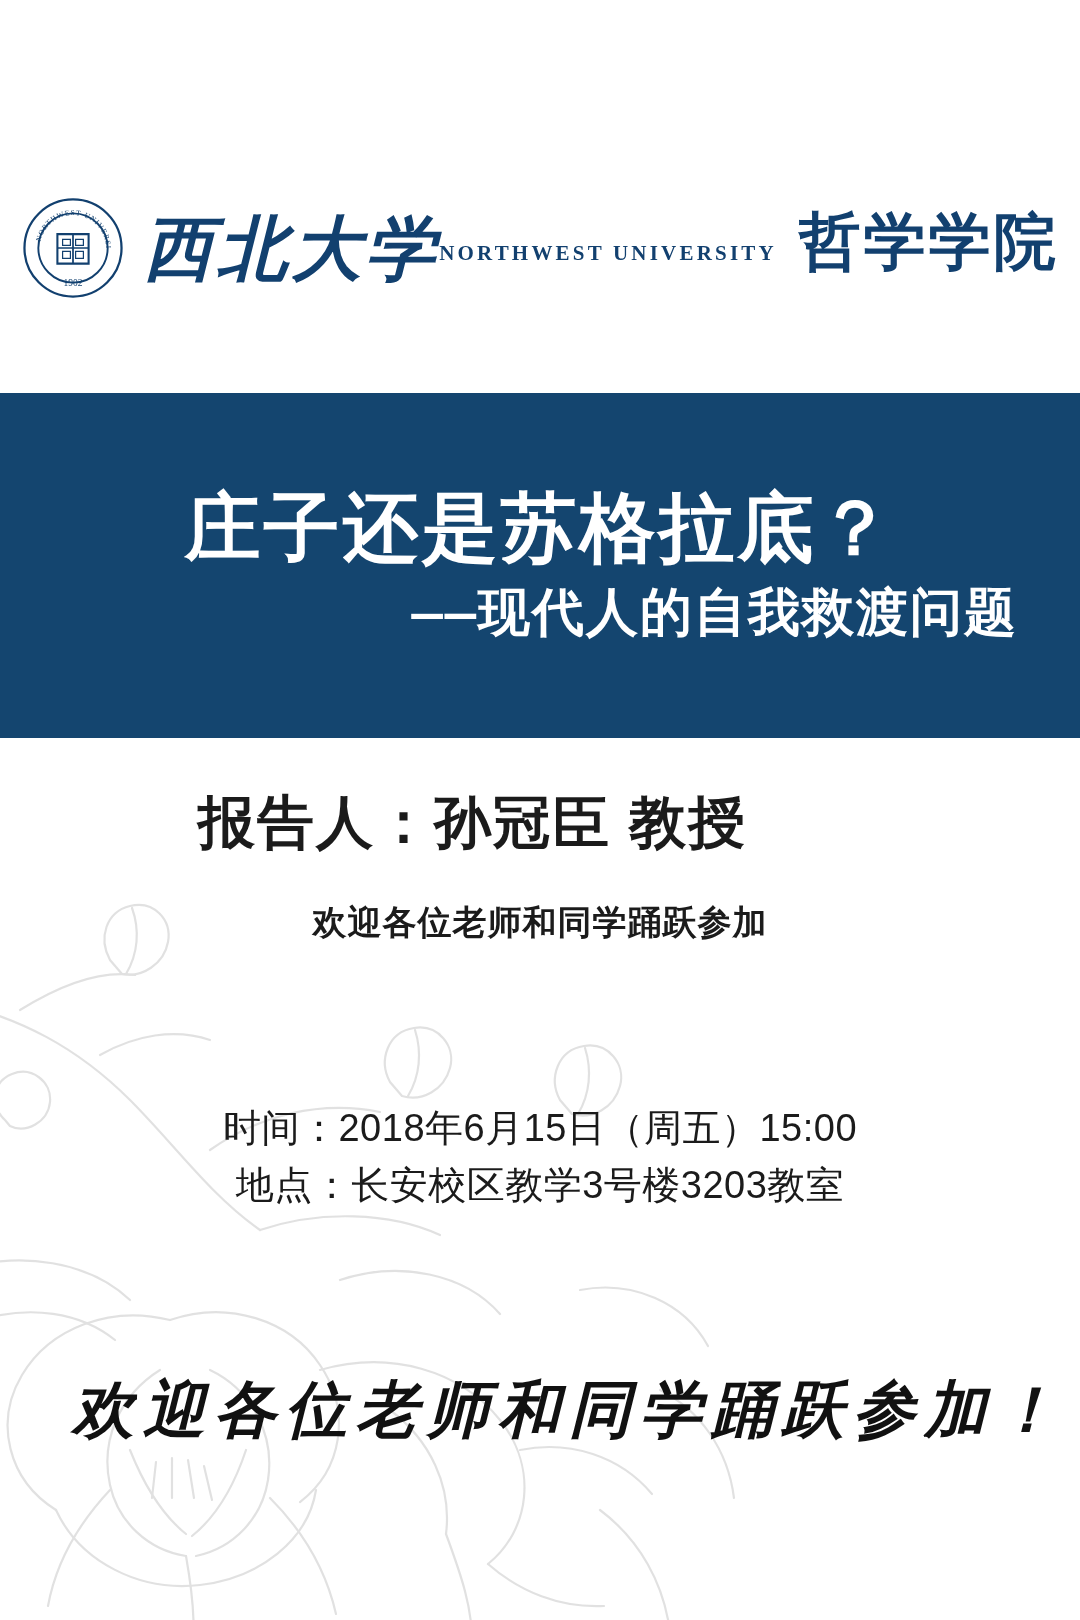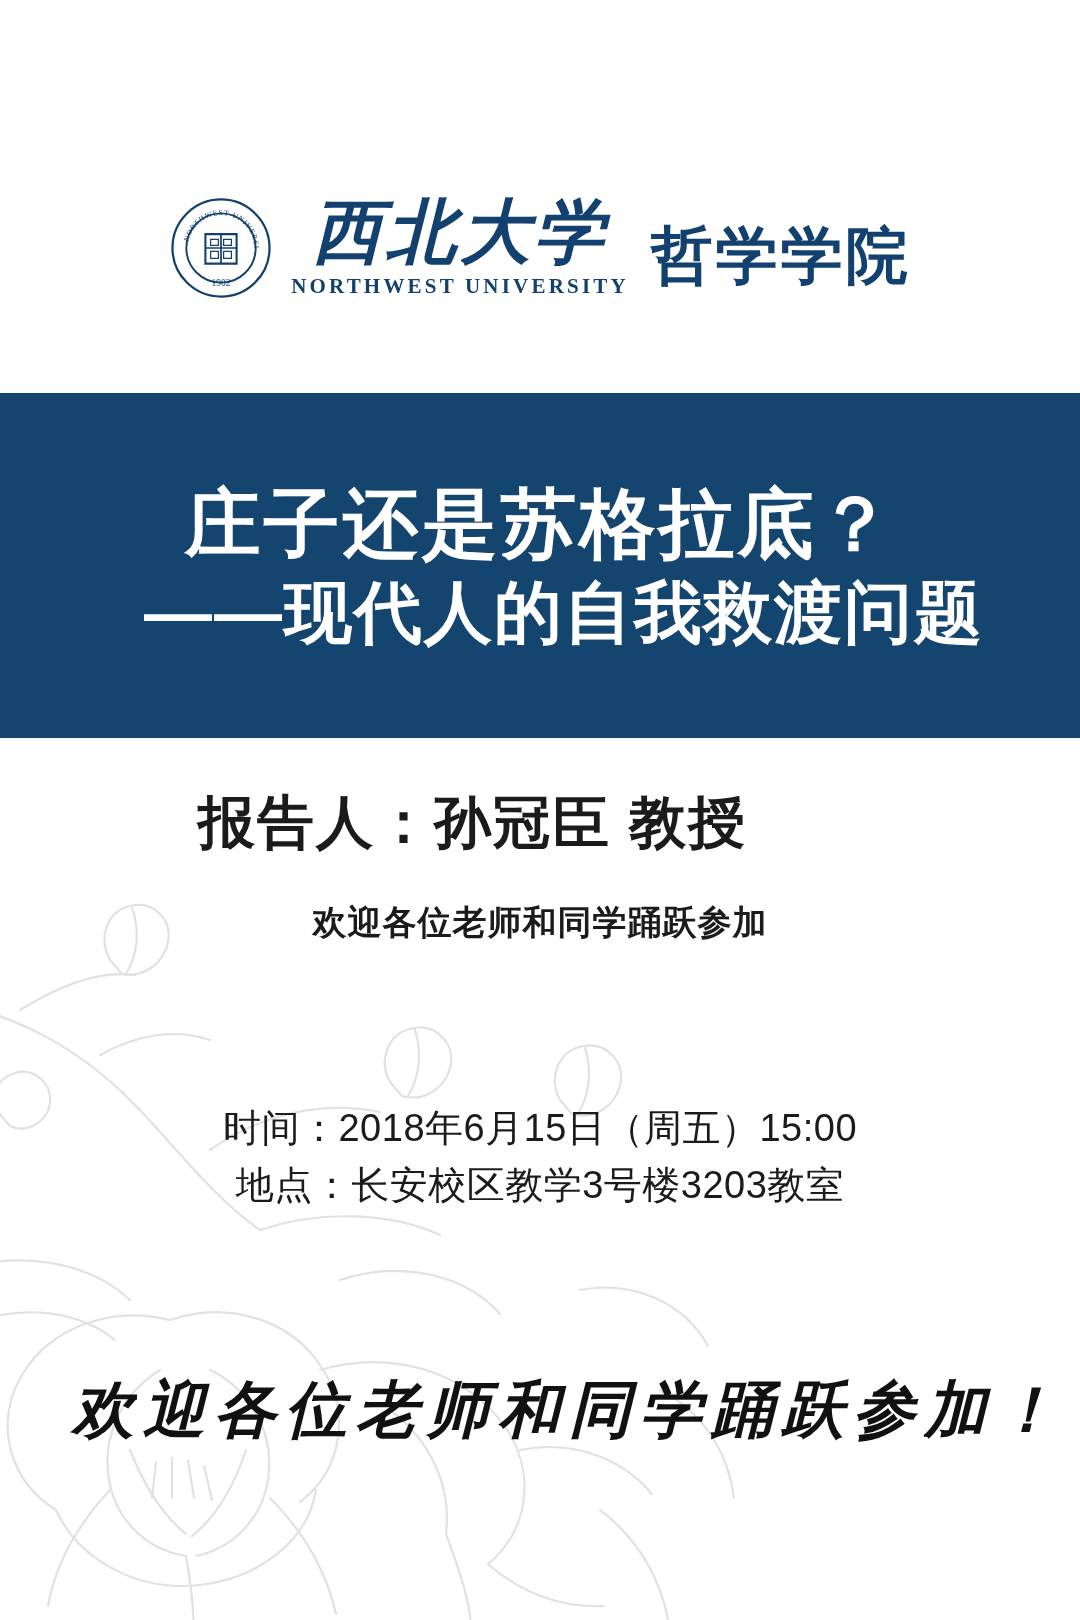--- a/index.html
+++ b/index.html
@@ -54,21 +54,20 @@
     font-family: "Liberation Serif", "DejaVu Serif", serif;
     font-size: 70px;
     font-weight: bold;
     font-style: italic;
     color: #12406f;
     letter-spacing: 4px;
     line-height: 1;
   }
   .name-stack {
     display: flex;
-    flex-direction: column;
     align-items: center;
   }
   .en-name {
     font-family: "Liberation Serif", "DejaVu Serif", serif;
     font-size: 21px;
     font-weight: bold;
     color: #12406f;
     letter-spacing: 3.2px;
     margin-top: 6px;
   }
@@ -88,35 +87,36 @@
     position: absolute;
     top: 393px;
     left: 0;
     width: 1080px;
     height: 345px;
     background: #14456f;
     color: #ffffff;
     display: flex;
     flex-direction: column;
     justify-content: center;
+    font-family: Liberation Mono, monospace;
   }
   .main-title {
     text-align: center;
     font-size: 76px;
     font-weight: bold;
     letter-spacing: 3px;
     line-height: 1.15;
     margin-top: 8px;
   }
   .sub-title {
     text-align: right;
-    font-size: 68px;
+    font-size: 52px;
     font-weight: bold;
     letter-spacing: 2px;
-    padding-right: 96px;
+    padding-right: 62px;
   }
 
   
   .speaker-line {
     position: absolute;
     top: 785px;
     left: 0;
     width: 945px;
     text-align: center;
     font-size: 57px;

